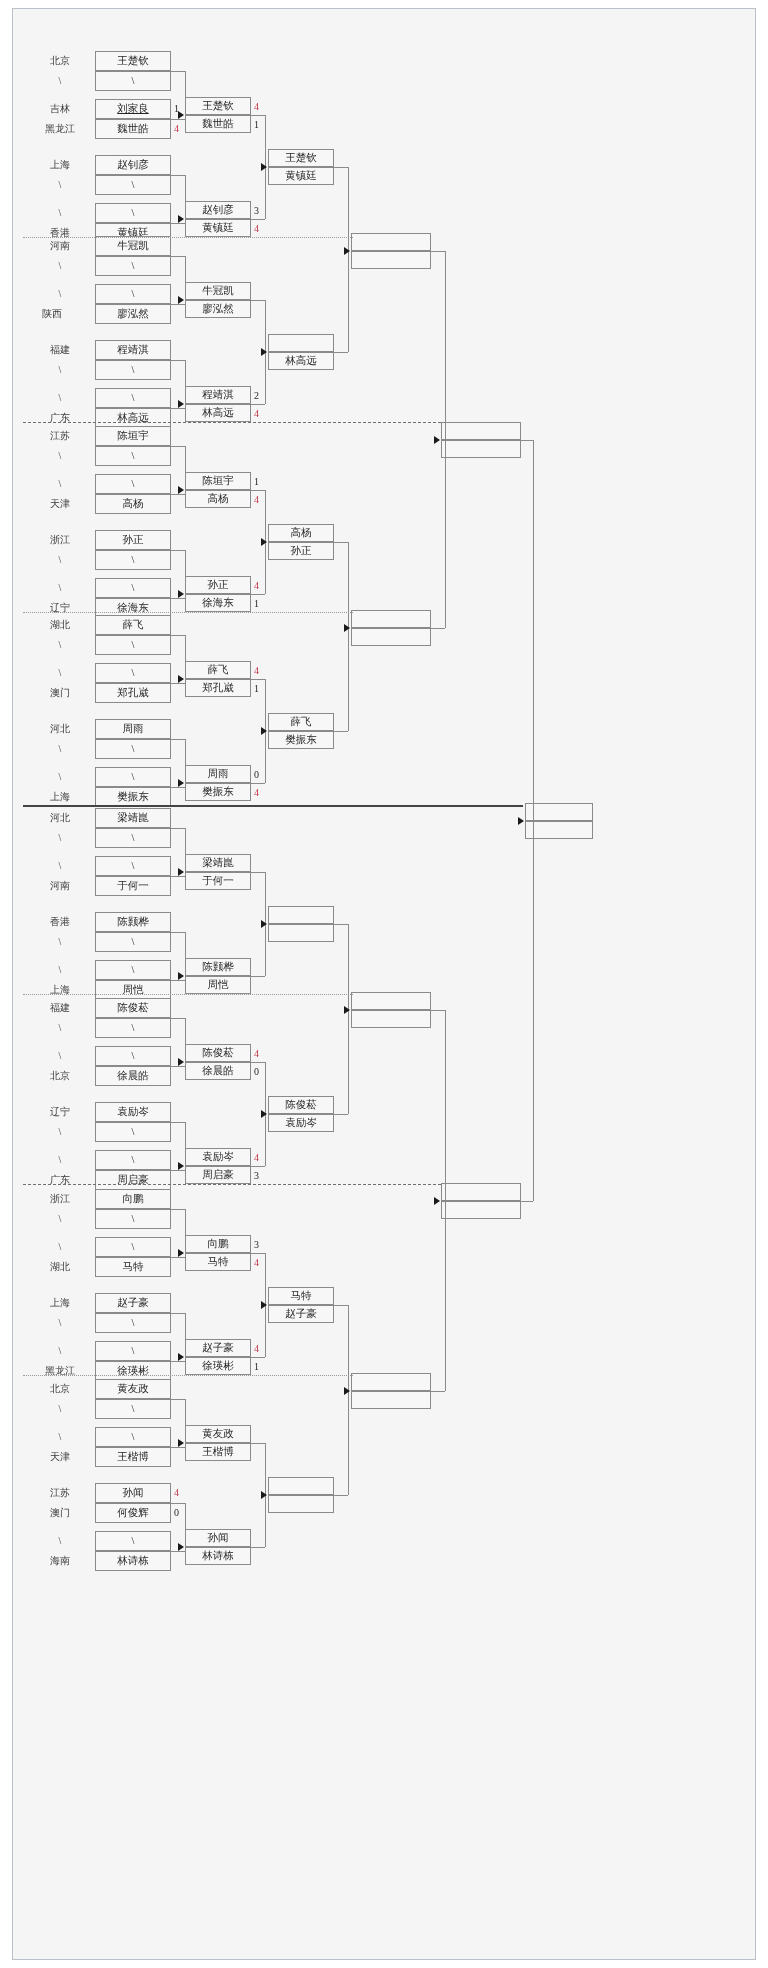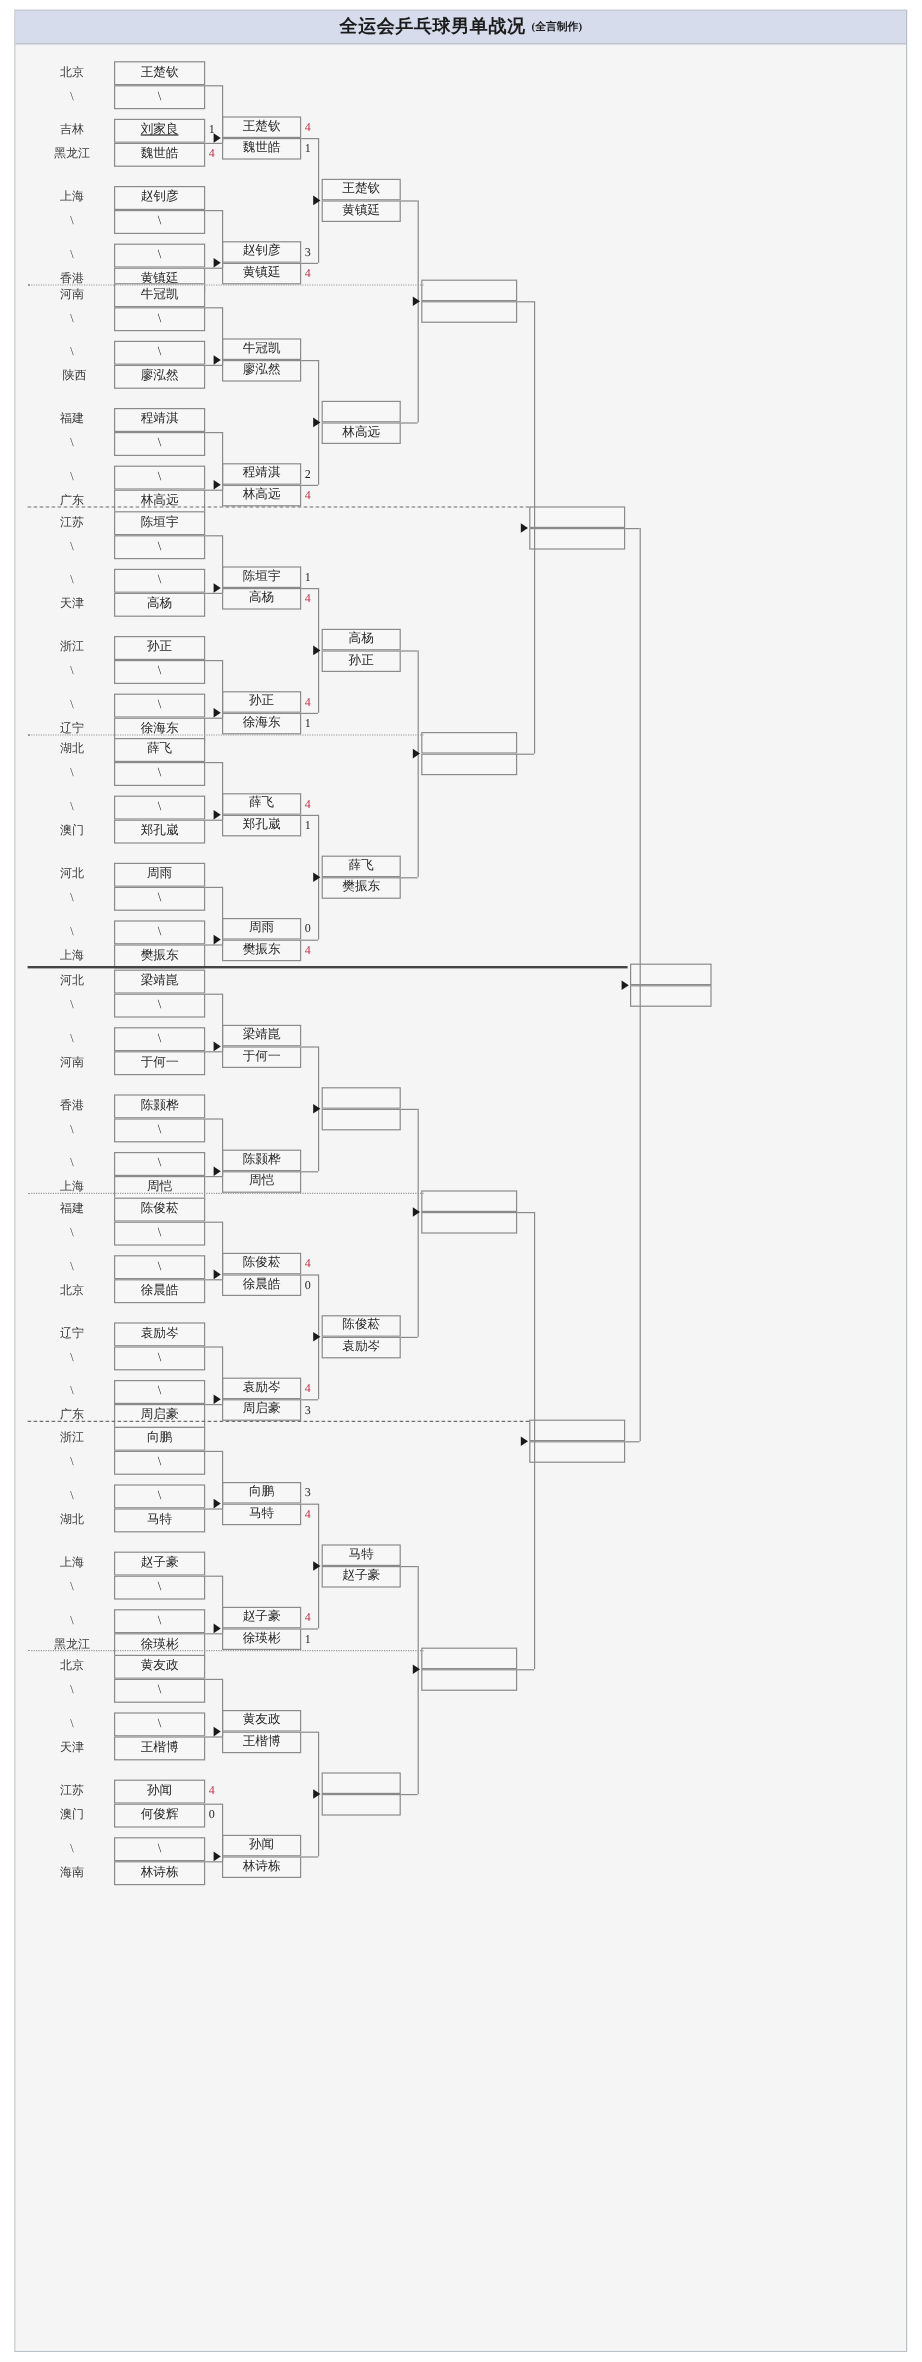--- a/index.html
+++ b/index.html
@@ -122,24 +122,20 @@
     height: 2px;
     background: #444;
   }
 </style>
 </head>
 <body>
 
 <div id="page">
   <div class="frame"></div>
 
-  <div class="title-bar">
-    <span class="title-main">全运会乒乓球男单战况</span>
-    <span class="title-sub">(全言制作)</span>
-  </div>
 
   <div class="canvas">
 
   <div class="prov" style="left: 22px; top: 19px;">北京</div>
       <div class="cell r1" style="left: 82px; top: 14px;">王楚钦</div>
       <div class="prov" style="left: 22px; top: 39px;">\</div>
       <div class="cell r1" style="left: 82px; top: 34px;">\</div>
       <div class="prov" style="left: 22px; top: 67px;">吉林</div>
       <div class="cell r1" style="left: 82px; top: 62px; text-decoration: underline;">刘家良</div>
       <div class="score " style="left: 161px; top: 67px;">1</div>
@@ -178,21 +174,21 @@
       <div class="ln lnh" style="left: 238px; top: 182px; width: 14px;"></div>
       <div class="ln lnv" style="left: 252px; top: 78px; height: 104px;"></div>
       <div class="ln lnh" style="left: 252px; top: 130px;"></div>
       <div class="arrow" style="left: 248px; top: 126px;"></div>
       <div class="prov" style="left: 22px; top: 204px;">河南</div>
       <div class="cell r1" style="left: 82px; top: 199px;">牛冠凯</div>
       <div class="prov" style="left: 22px; top: 224px;">\</div>
       <div class="cell r1" style="left: 82px; top: 219px;">\</div>
       <div class="prov" style="left: 22px; top: 252px;">\</div>
       <div class="cell r1" style="left: 82px; top: 247px;">\</div>
-      <div class="prov" style="left: 24px; top: 272px;">陕西</div>
+      <div class="prov" style="left: 14px; top: 272px;">陕西</div>
       <div class="cell r1" style="left: 82px; top: 267px;">廖泓然</div>
       <div class="prov" style="left: 22px; top: 308px;">福建</div>
       <div class="cell r1" style="left: 82px; top: 303px;">程靖淇</div>
       <div class="prov" style="left: 22px; top: 328px;">\</div>
       <div class="cell r1" style="left: 82px; top: 323px;">\</div>
       <div class="prov" style="left: 22px; top: 356px;">\</div>
       <div class="cell r1" style="left: 82px; top: 351px;">\</div>
       <div class="prov" style="left: 22px; top: 376px;">广东</div>
       <div class="cell r1" style="left: 82px; top: 371px;">林高远</div>
       <div class="cell r2" style="left: 172px; top: 245px;">牛冠凯</div>

